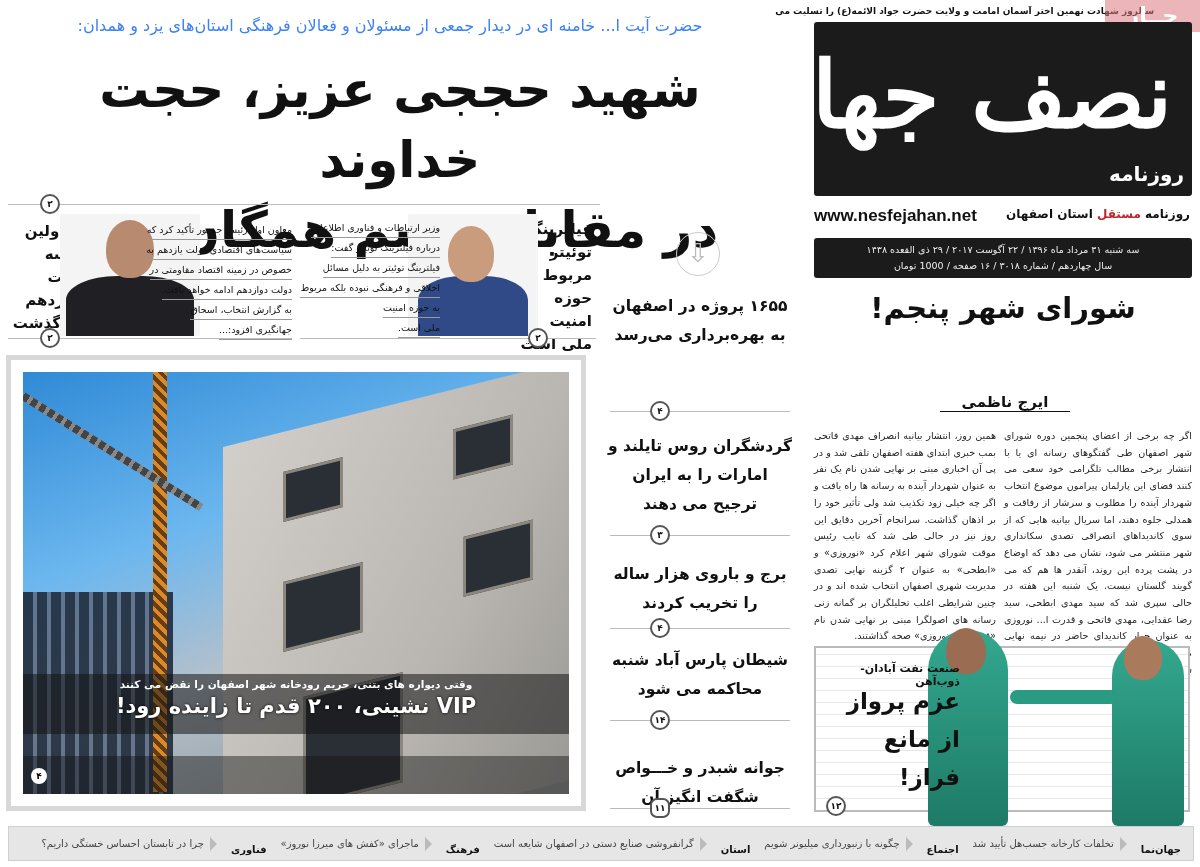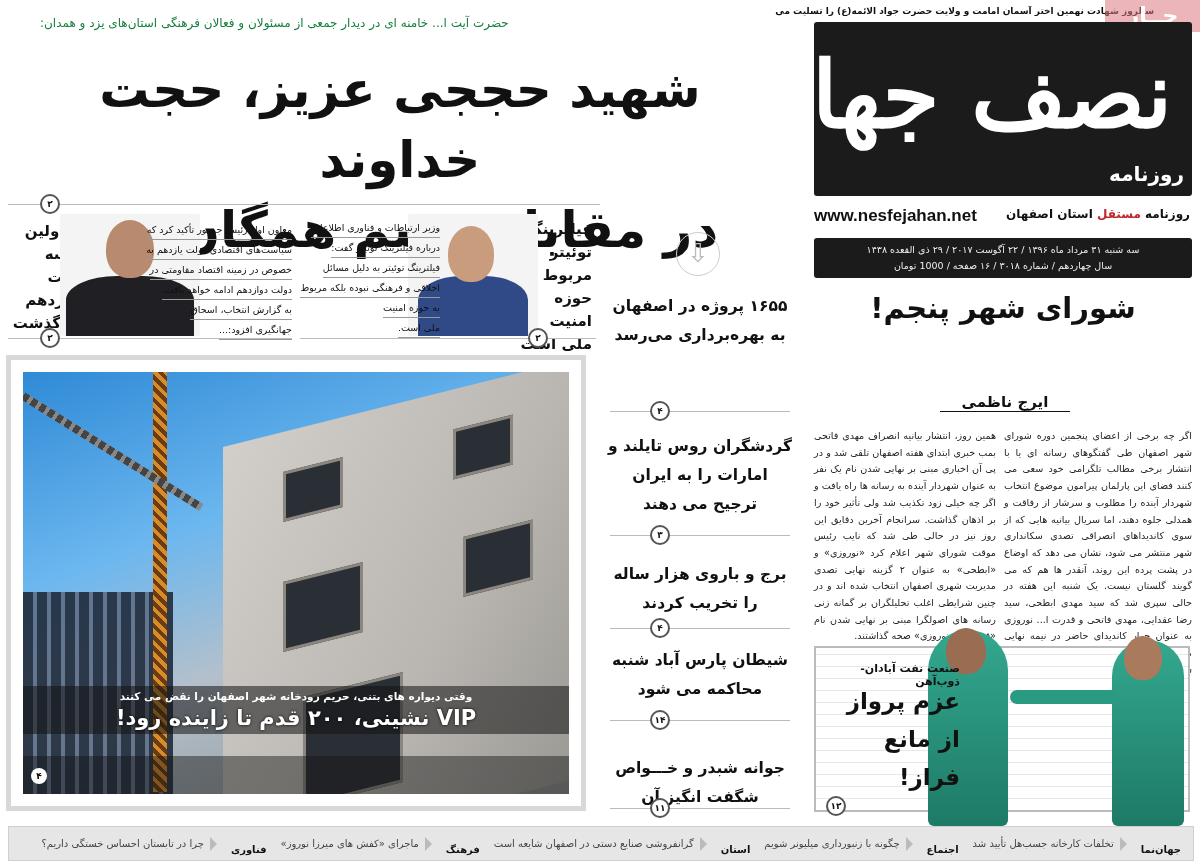--- a/index.html
+++ b/index.html
@@ -12,21 +12,21 @@
   .wm { top: 0; right: 0; width: 95px; height: 32px; background: rgba(220,120,130,0.55); color: #fff; font-weight: bold; font-size: 22px; text-align: center; line-height: 32px; }
   .logo-box { top: 22px; left: 814px; width: 378px; height: 174px; background: #1b1b1b; border-radius: 3px; }
   .logo-text { top: 18px; right: 20px; color: #fff; font-family: "DejaVu Serif", serif; font-weight: bold; font-size: 92px; line-height: 1.2; white-space: nowrap; }
   .logo-sub { bottom: 10px; right: 8px; color: #fff; font-weight: bold; font-size: 20px; }
   .site-url { top: 206px; left: 814px; font-family: "Liberation Sans", sans-serif; font-weight: bold; font-size: 17px; direction: ltr; }
   .tagline { top: 207px; right: 10px; font-size: 12px; font-weight: bold; }
   .tagline .red { color: #c0262c; }
   .datebar { top: 238px; left: 814px; width: 378px; height: 40px; background: #1b1b1b; border-radius: 3px; color: #eee; font-size: 9.5px; text-align: center; padding-top: 4px; line-height: 16px; }
 
   
-  .kicker { top: 16px; left: 40px; width: 700px; text-align: left; font-size: 12px; color: #15803d; }
+  .kicker { top: 16px; left: 40px; width: 700px; text-align: center; font-size: 16px; color: #3b82f6; }
   .headline { top: 55px; left: 20px; width: 760px; text-align: center; font-size: 50px; font-weight: bold; line-height: 70px; color: #111; }
 
   
   .rule { height: 1px; background: #bbb; }
   .pnum { width: 20px; height: 20px; border: 2px solid #555; border-radius: 50%; background: #fff; font-size: 9px; font-weight: bold; text-align: center; line-height: 16px; direction: ltr; }
 
   
   .story-title { font-weight: bold; font-size: 15px; line-height: 23px; text-align: right; }
   .story-lines { font-size: 9.5px; line-height: 19px; text-align: right; }
   .story-lines div { border-bottom: 1px solid #999; display: inline-block; white-space: nowrap; }
@@ -39,21 +39,21 @@
   .arrow-circle { top: 232px; left: 676px; width: 44px; height: 44px; border-radius: 50%; border: 1px solid #ccc; color: #bbb; font-size: 26px; text-align: center; line-height: 40px; }
 
   
   .photo-frame { top: 355px; left: 6px; width: 580px; height: 456px; border: 5px solid #d8d8d8; background: #fff; padding: 12px; }
   .photo-inner { position: relative; width: 100%; height: 100%; background: linear-gradient(160deg,#2f8ad6 0%,#6cb7ef 35%,#b3c0cc 60%,#8d8f8e 100%); overflow: hidden; }
   .building { position: absolute; top: 30px; left: 200px; width: 360px; height: 420px; background: linear-gradient(120deg,#d2cfca 0%,#b9b6b1 60%,#9a9893 100%); transform: skewY(-14deg); }
   .win { position: absolute; background: #2a2e35; border: 3px solid #8b877f; }
   .crane { position: absolute; left: 130px; top: 0; width: 14px; height: 420px; background: repeating-linear-gradient(45deg,#d98a2a 0 4px,#6a3d10 4px 8px); }
   .crane-arm { position: absolute; left: 0; top: 20px; width: 210px; height: 8px; background: repeating-linear-gradient(90deg,#444 0 6px,#888 6px 10px); transform: rotate(32deg); transform-origin: left; }
   .steel { position: absolute; left: 0; top: 220px; width: 150px; height: 210px; background: repeating-linear-gradient(90deg,#1f2a3a 0 10px,#5e6e86 10px 14px); opacity: 0.9; }
-  .caption-band { position: absolute; left: 0; right: 0; bottom: 60px; height: 48px; background: rgba(20,20,20,0.55); text-align: center; color: #fff; }
+  .caption-band { position: absolute; left: 0; right: 0; bottom: 60px; height: 60px; background: rgba(20,20,20,0.55); text-align: center; color: #fff; }
   .caption-kicker { font-size: 10.5px; font-weight: bold; padding-top: 4px; }
   .caption-title { font-size: 21px; font-weight: bold; line-height: 32px; text-shadow: 0 0 3px #000; }
   .caption-bottom { position: absolute; left: 0; right: 0; bottom: 0; height: 38px; background: rgba(20,20,20,0.45); }
   .caption-pnum { position: absolute; left: 8px; bottom: 10px; width: 16px; height: 16px; border-radius: 50%; background: #fff; color: #000; font-size: 9px; text-align: center; line-height: 16px; font-weight: bold; }
 
   
   .ed-title { top: 282px; left: 814px; width: 378px; text-align: center; font-weight: bold; font-size: 29px; line-height: 52px; }
   .ed-author { top: 393px; left: 940px; width: 130px; text-align: center; font-weight: bold; font-size: 15px; border-bottom: 1px solid #111; padding-bottom: 0; }
   .ed-col { top: 428px; font-size: 9.6px; line-height: 16.7px; text-align: justify; color: #222; }
   .ed-cont { font-weight: bold; font-size: 11px; }
@@ -143,21 +143,21 @@
 <div class="abs mid-item" style="top:560px;">برج و باروی هزار ساله را تخریب کردند</div>
 <div class="abs rule" style="top:628px;left:610px;width:180px;"></div>
 <div class="abs pnum" style="top:618px;left:650px;">۴</div>
 
 <div class="abs mid-item" style="top:646px;">شیطان پارس آباد شنبه محاکمه می شود</div>
 <div class="abs rule" style="top:720px;left:610px;width:180px;"></div>
 <div class="abs pnum" style="top:710px;left:650px;">۱۴</div>
 
 <div class="abs mid-item" style="top:738px;margin-top:16px;">جوانه شبدر و خـــواص شگفت انگیز آن</div>
 <div class="abs rule" style="top:808px;left:610px;width:180px;"></div>
-<div class="abs pnum" style="top:798px;left:650px;">۱۱</div>
+<div class="abs pnum" style="top:798px;left:650px;border-radius:7px;">۱۱</div>
 
 <div class="abs photo-frame">
   <div class="photo-inner">
     <div class="building">
       <div class="win" style="top:40px;left:60px;width:60px;height:50px;"></div>
       <div class="win" style="top:40px;left:230px;width:60px;height:50px;"></div>
       <div class="win" style="top:150px;left:60px;width:80px;height:70px;"></div>
       <div class="win" style="top:150px;left:240px;width:70px;height:60px;"></div>
       <div class="win" style="top:270px;left:80px;width:100px;height:110px;"></div>
     </div>

